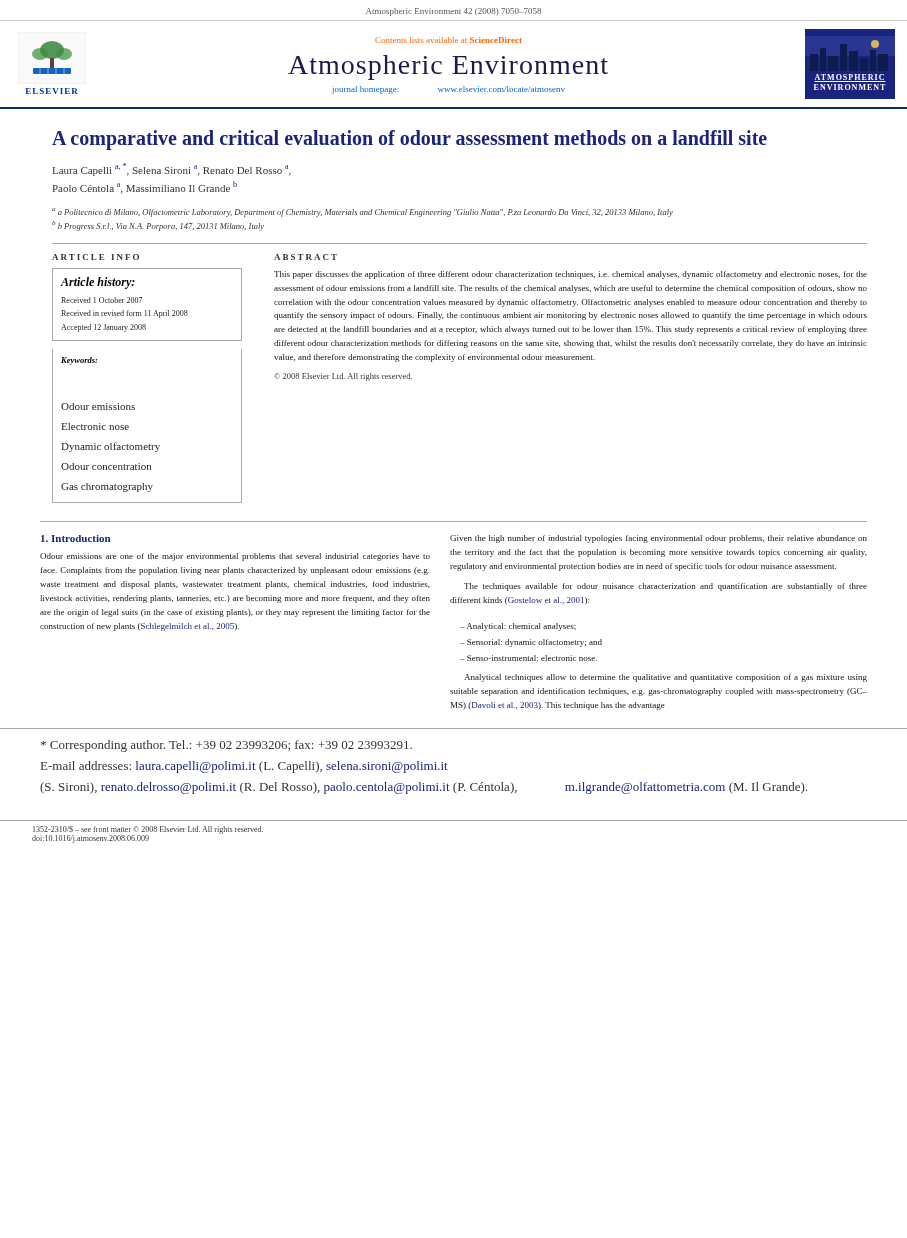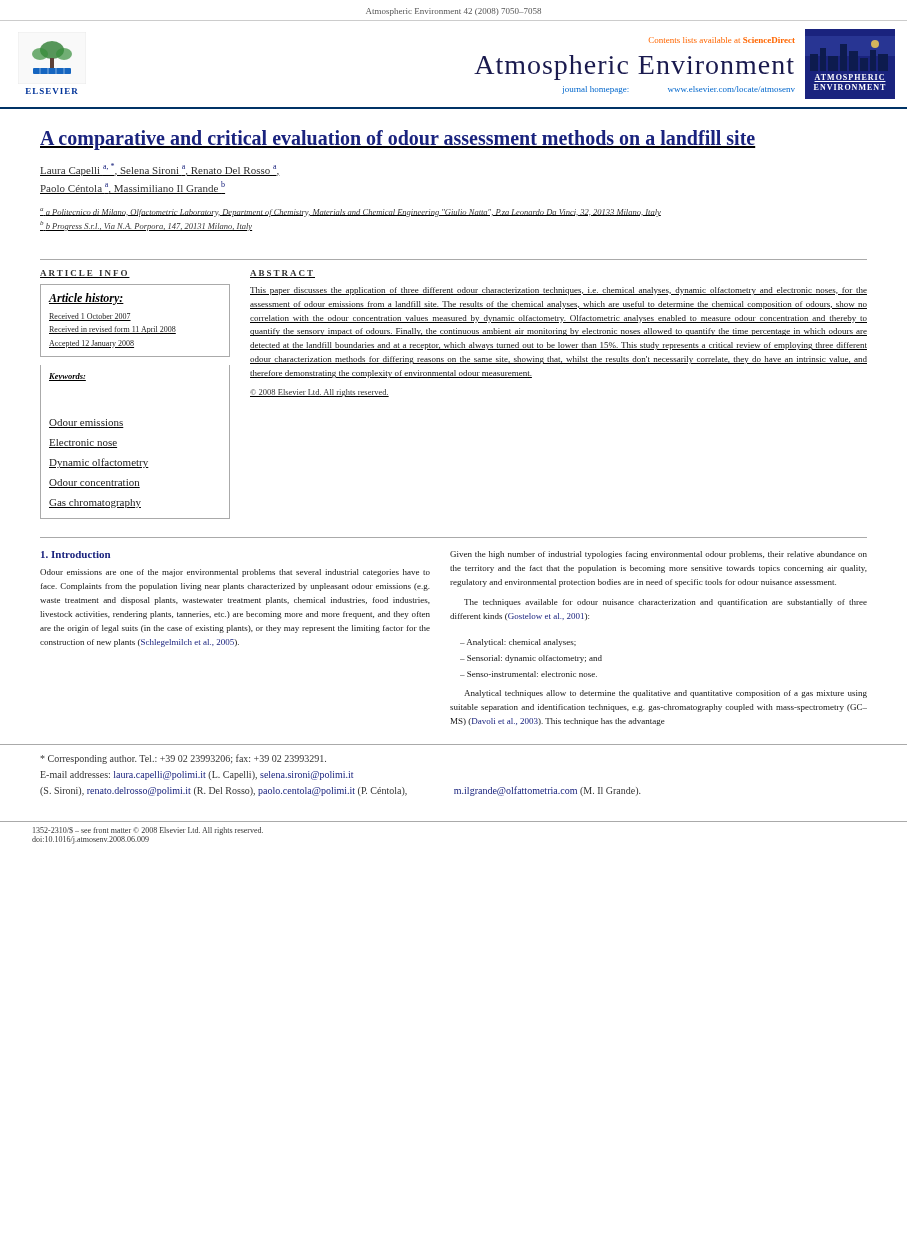--- a/index.html
+++ b/index.html
@@ -42,21 +42,21 @@
     .elsevier-text {
       font-size: 9px;
       color: #003399;
       font-weight: bold;
       margin-top: 2px;
       letter-spacing: 1px;
     }
 
     .journal-center {
       flex: 1;
-      text-align: right;
+      text-align: center;
       padding: 0 10px;
     }
 
     .sciencedirect-link {
       font-size: 9px;
       color: #555;
       margin-bottom: 4px;
     }
 
     .sciencedirect-link span {
@@ -91,22 +91,21 @@
       justify-content: center;
       color: white;
       font-size: 8px;
       font-weight: bold;
       text-align: center;
       line-height: 1.3;
       flex-shrink: 0;
     }
 
     .article-content {
-      padding: 16px 40px 10px 40px;
-      text-decoration: underline;
+      padding: 16px 40px 10px 52px;
     }
 
     .article-title {
       font-size: 20px;
       font-weight: bold;
       color: #1a237e;
       line-height: 1.3;
       margin-bottom: 10px;
     }
 
@@ -119,37 +118,37 @@
 
     .authors sup {
       font-size: 8px;
       color: #1a237e;
     }
 
     .affiliations {
       font-size: 8.5px;
       color: #333;
       line-height: 1.5;
-      margin-bottom: 26px;
+      margin-bottom: 10px;
       font-style: italic;
     }
 
     .affiliations sup {
       font-size: 7px;
     }
 
     .divider {
       border: none;
       border-top: 1px solid #aaa;
       margin: 8px 0;
     }
 
     .two-col {
       display: flex;
-      gap: 20px;
+      gap: 32px;
       margin-top: 8px;
     }
 
     .left-col {
       width: 190px;
       flex-shrink: 0;
     }
 
     .right-col {
       flex: 1;
@@ -266,21 +265,21 @@
       content: "– ";
     }
 
     .footnote-area {
       padding: 6px 40px 6px 40px;
       border-top: 1px solid #aaa;
       margin-top: 10px;
     }
 
     .footnote-text {
-      font-size: 10px;
+      font-size: 13px;
       line-height: 1.6;
       color: #333;
     }
 
     .bottom-bar {
       padding: 4px 32px;
       font-size: 8px;
       color: #333;
       border-top: 1px solid #aaa;
       margin-top: 16px;

